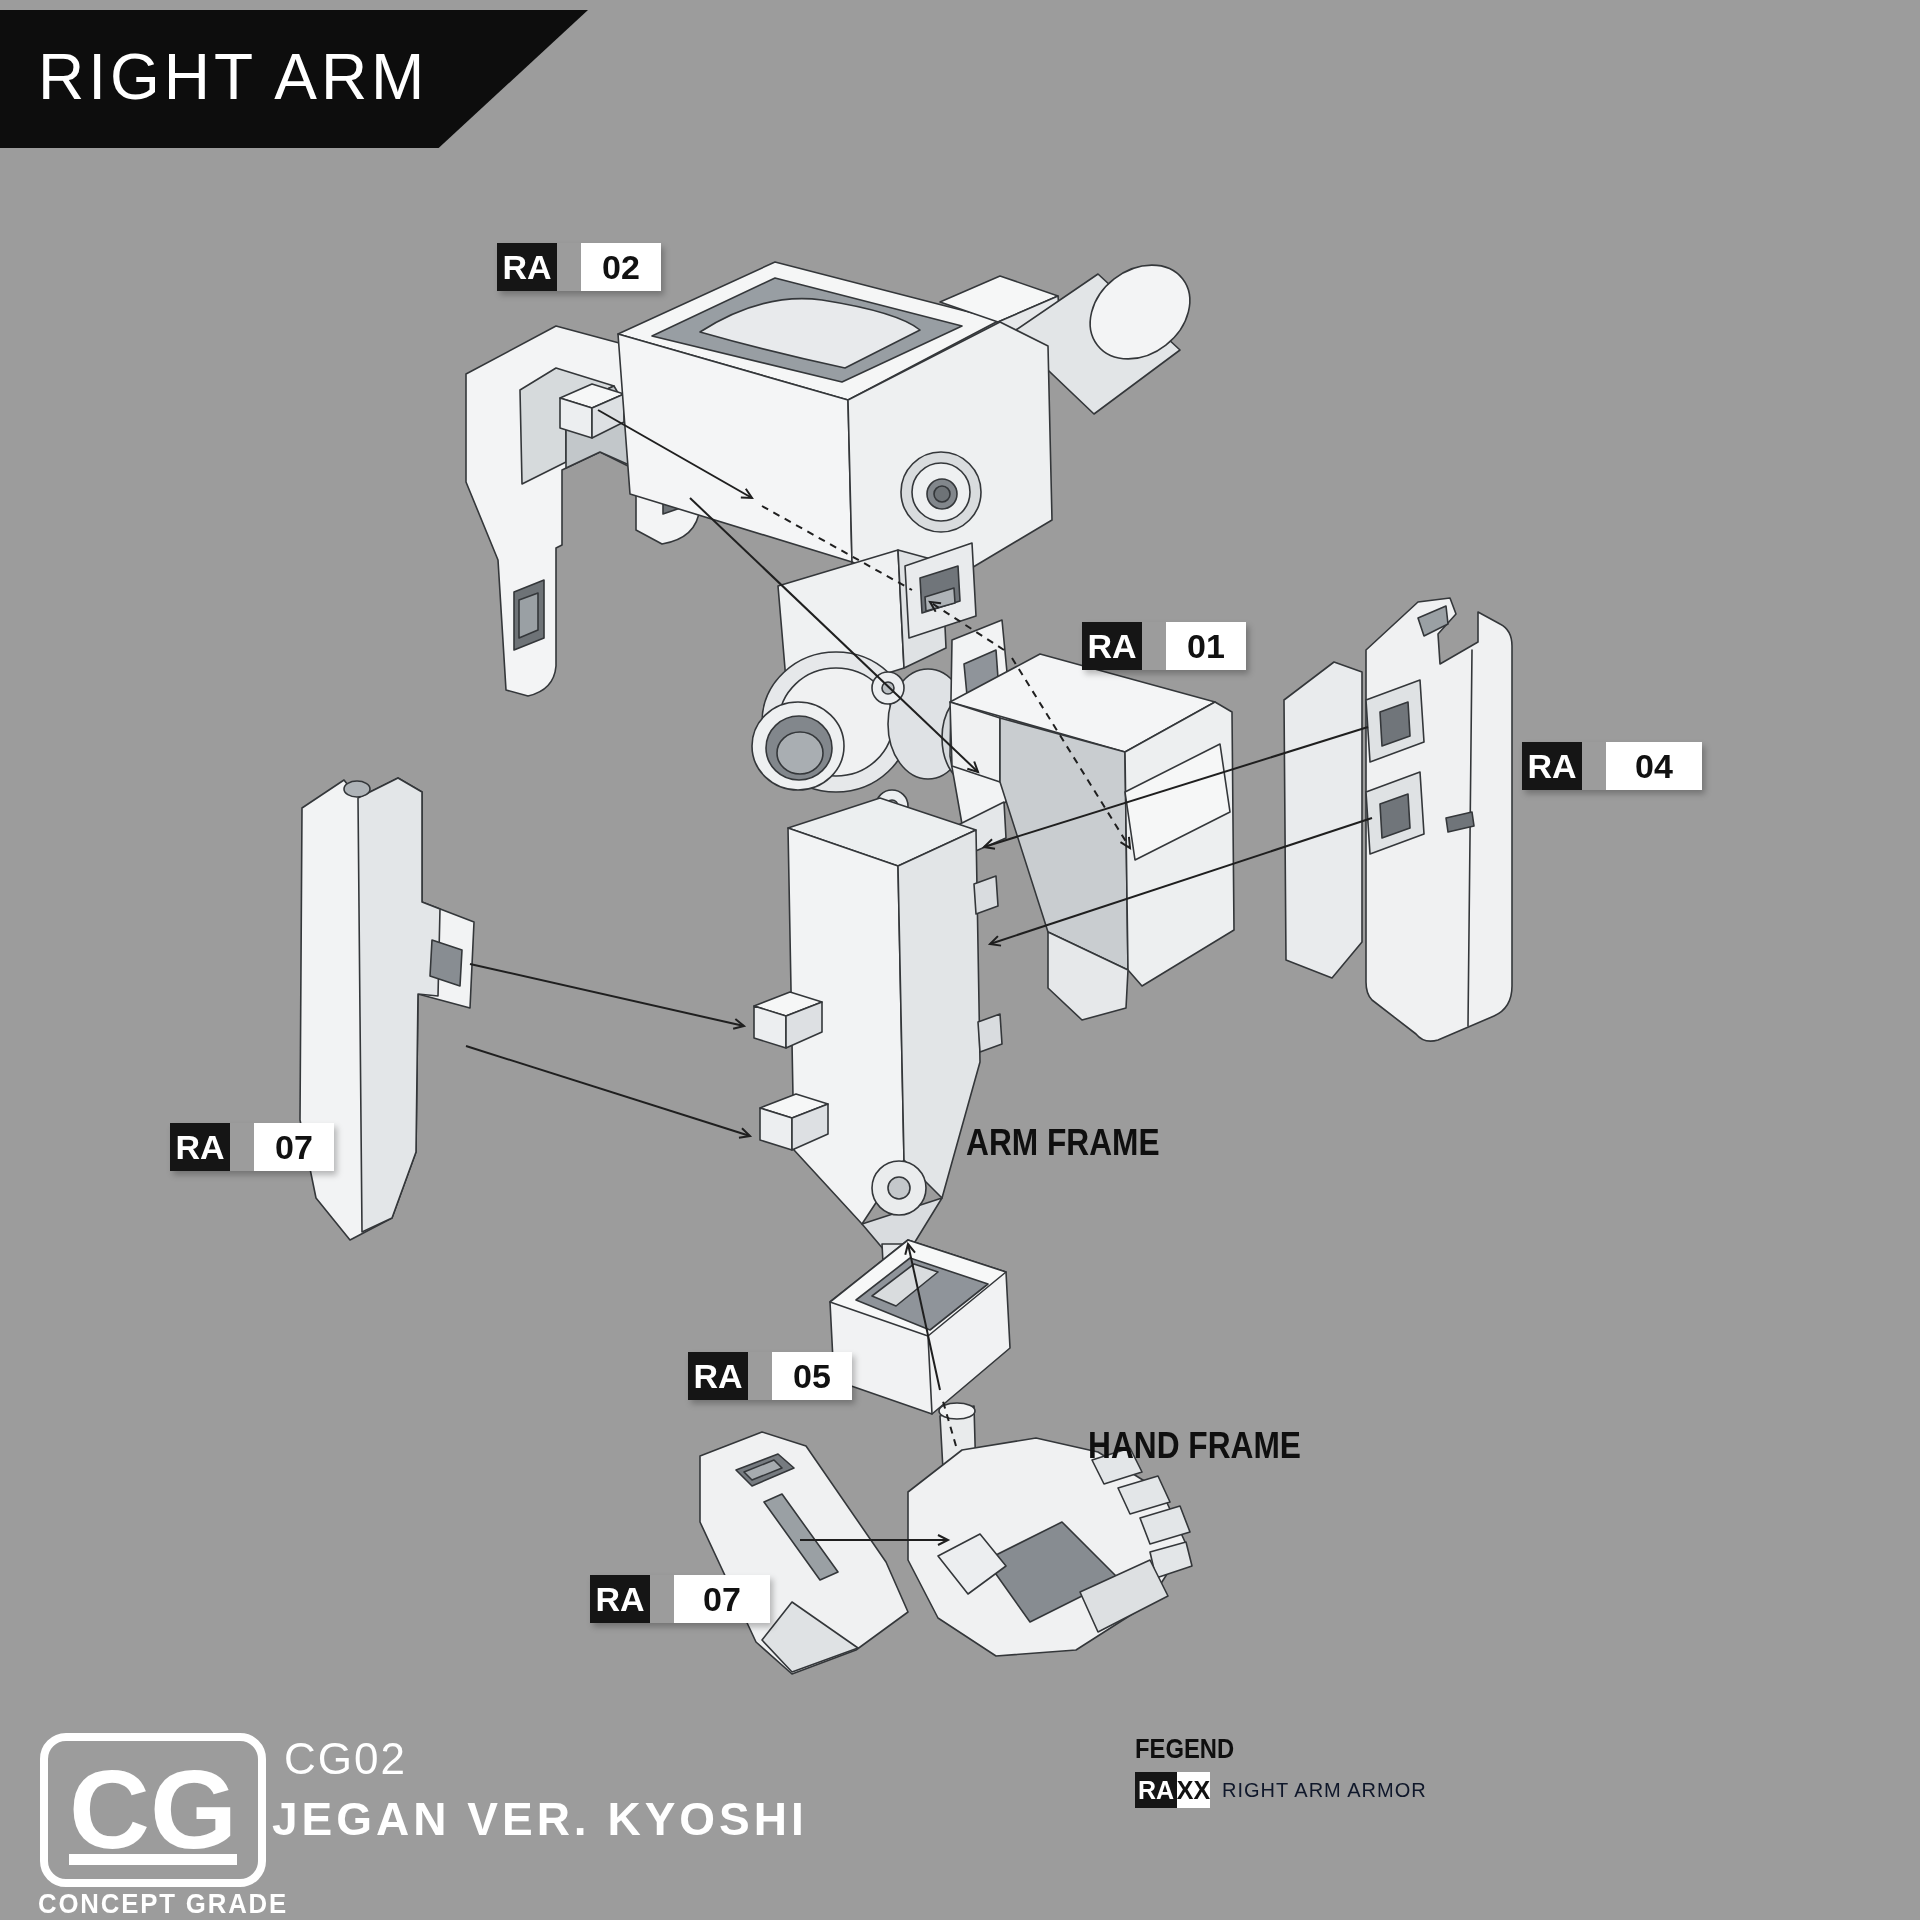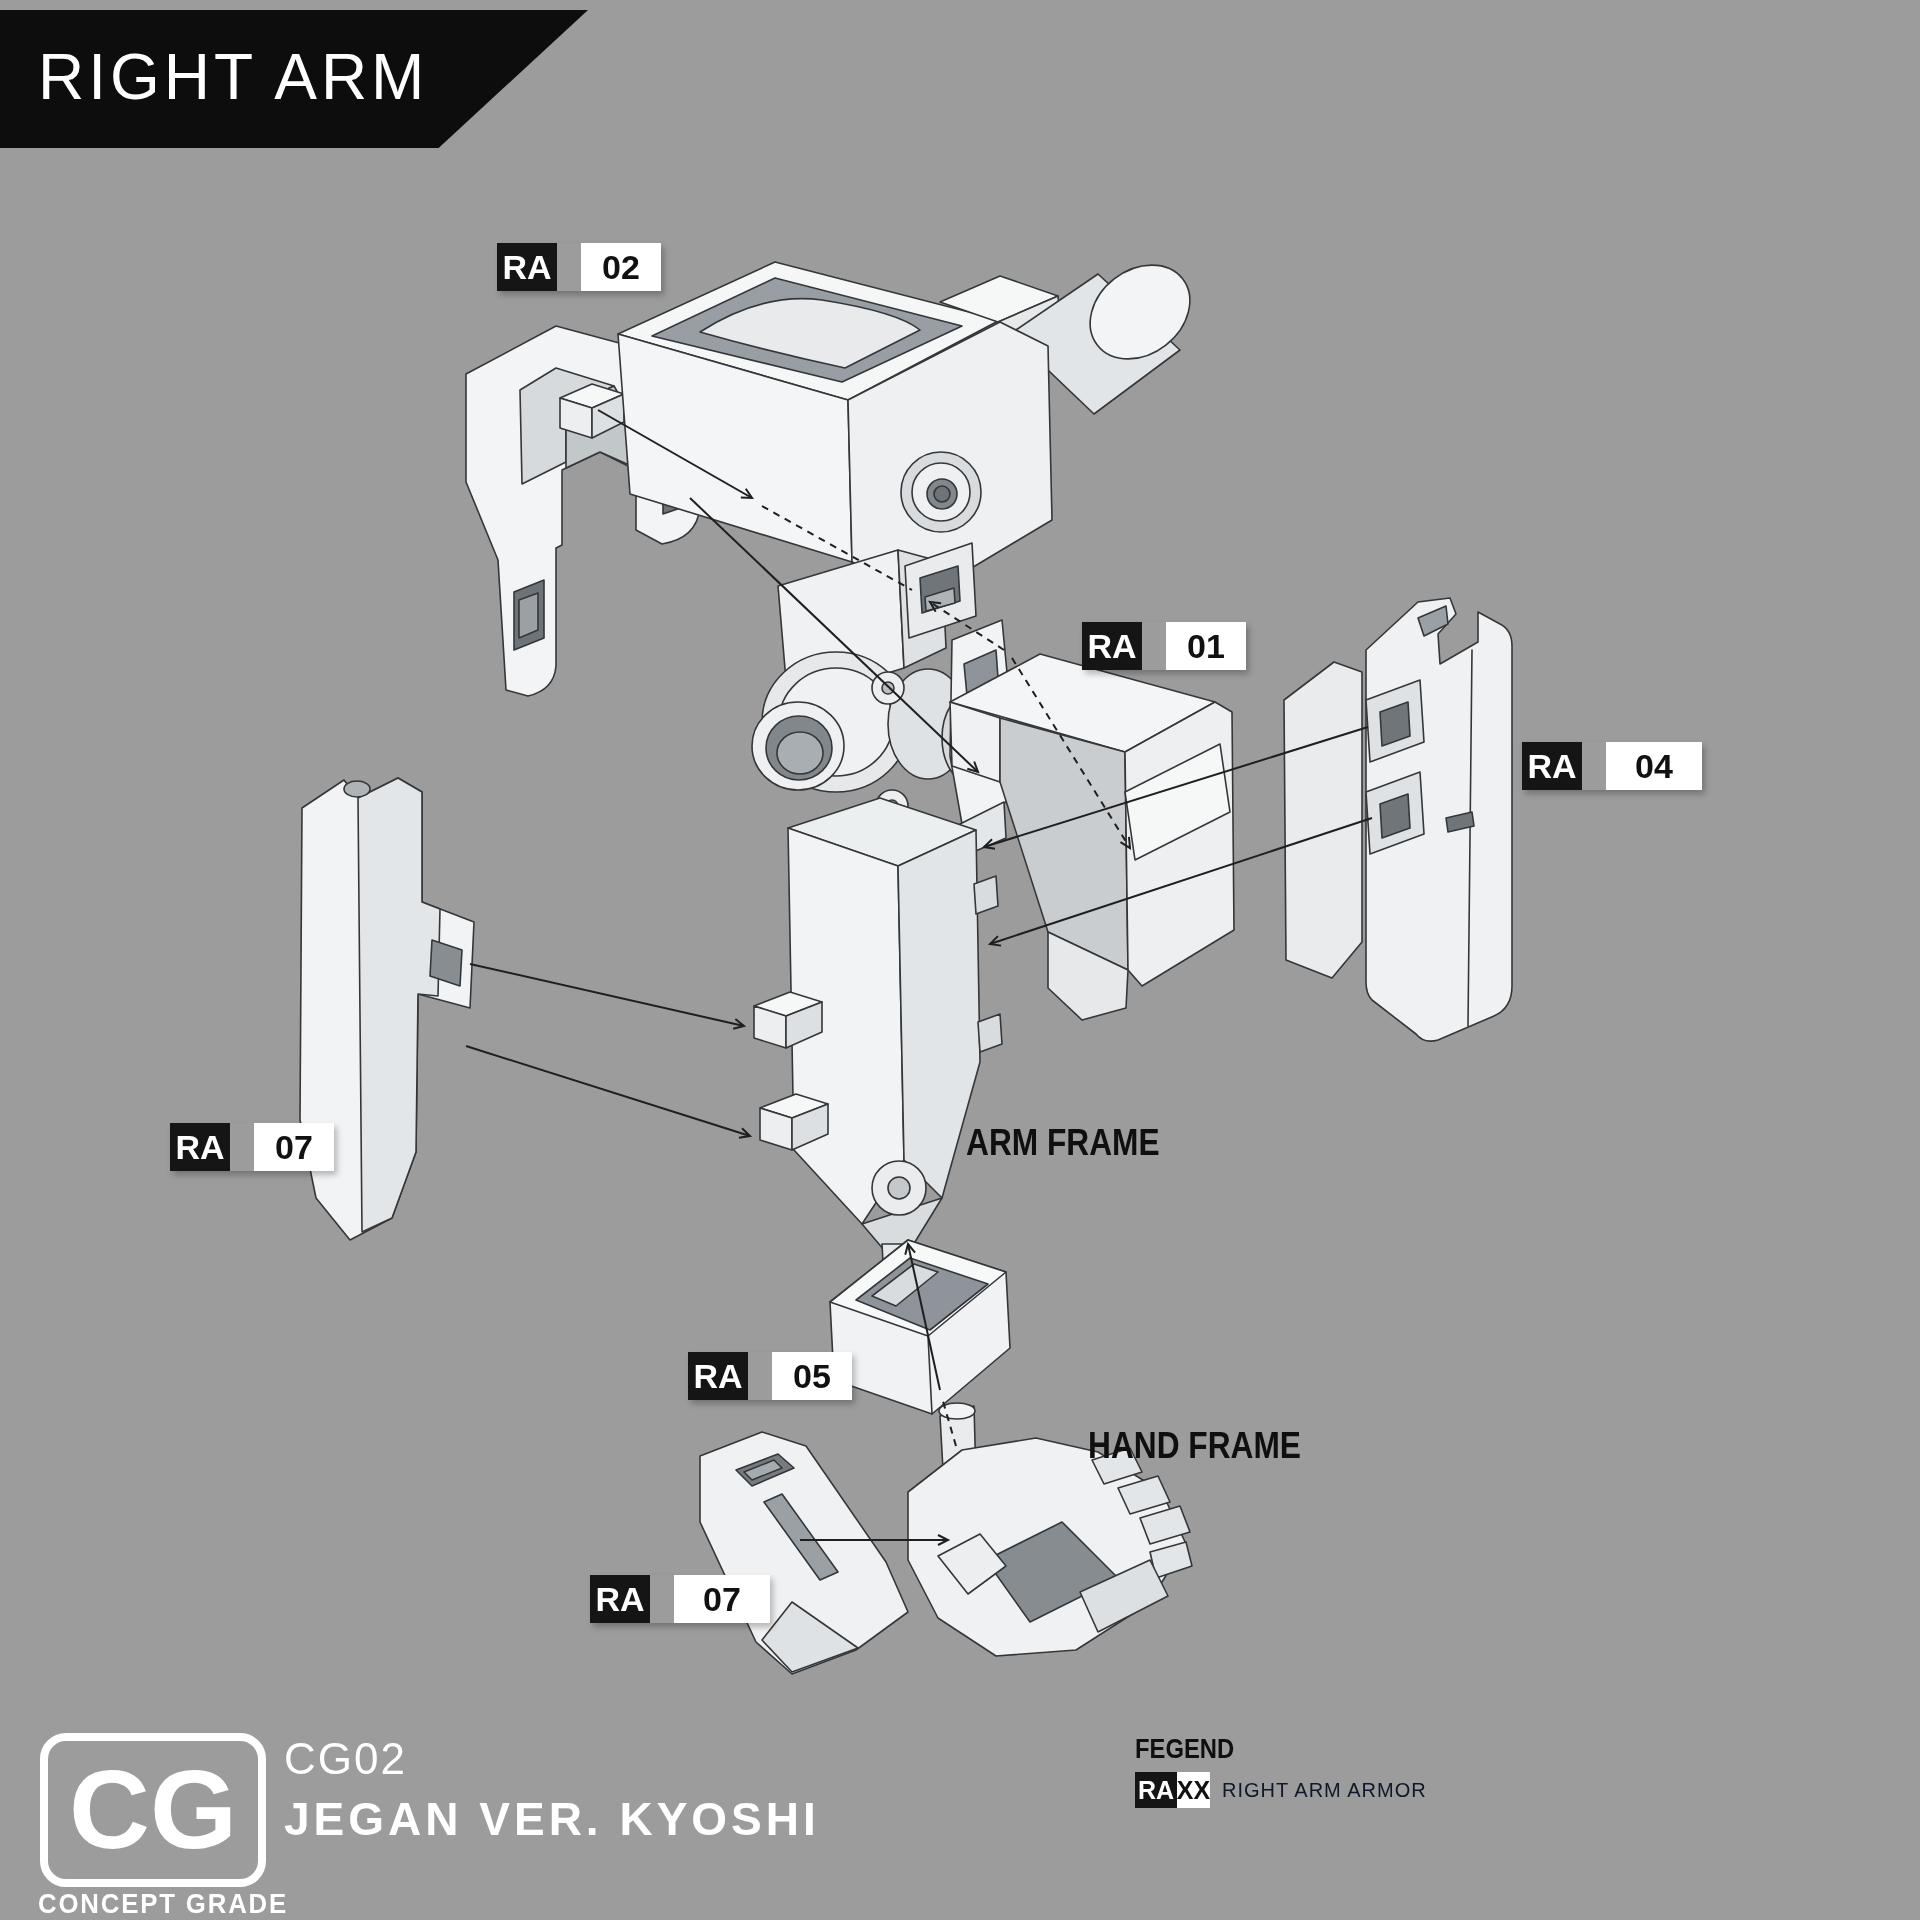--- a/index.html
+++ b/index.html
@@ -34,25 +34,25 @@
   .legend .lbadge{display:inline-flex;height:36px;}
   .legend .lbadge .pfx{width:42px;background:#151515;color:#fff;display:flex;align-items:center;justify-content:center;
           font-size:25px;font-weight:800;}
   .legend .lbadge .num{width:33px;background:#fff;color:#111;display:flex;align-items:center;justify-content:center;
           font-size:25px;font-weight:800;}
   .legend .ldesc{color:#0f172a;font-size:20px;font-weight:400;margin-left:12px;letter-spacing:1px;white-space:nowrap;}
 
   
   .logo-box{position:absolute;left:40px;top:1733px;width:210px;height:138px;border:8px solid #fff;border-radius:26px;
           display:flex;align-items:center;justify-content:center;}
-  .logo-box .initials{color:#fff;font-size:112px;font-weight:800;letter-spacing:0px;line-height:1;}
+  .logo-box .initials{color:#fff;font-size:112px;font-weight:800;letter-spacing:0px;line-height:1;text-decoration:underline;}
   .logo-caption{position:absolute;left:38px;top:1888px;color:#fff;font-size:28px;font-weight:800;letter-spacing:2px;
           transform:scaleX(.92);transform-origin:left center;white-space:nowrap;}
   .product-code{position:absolute;left:284px;top:1734px;color:#fff;font-size:44px;font-weight:400;letter-spacing:2px;}
-  .product-name{position:absolute;left:284px;top:1792px;color:#fff;font-size:46px;font-weight:800;letter-spacing:4px;white-space:nowrap;}
+  .product-name{position:absolute;left:272px;top:1792px;color:#fff;font-size:46px;font-weight:800;letter-spacing:4px;white-space:nowrap;}
 </style>
 </head>
 <body>
 
 <div class="stage">
 
   <svg class="diagram" width="1920" height="1920" viewBox="0 0 1920 1920">
     <defs>
       <marker id="ah" markerWidth="16" markerHeight="14" refX="12" refY="6" orient="auto" markerUnits="userSpaceOnUse">
         <path d="M2,1 L12,6 L2,11" fill="none" stroke="#1f1f1f" stroke-width="2"></path>

